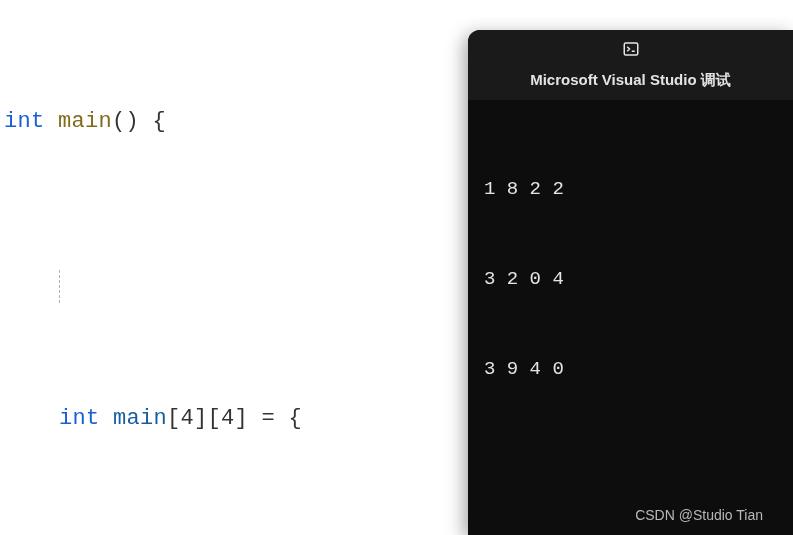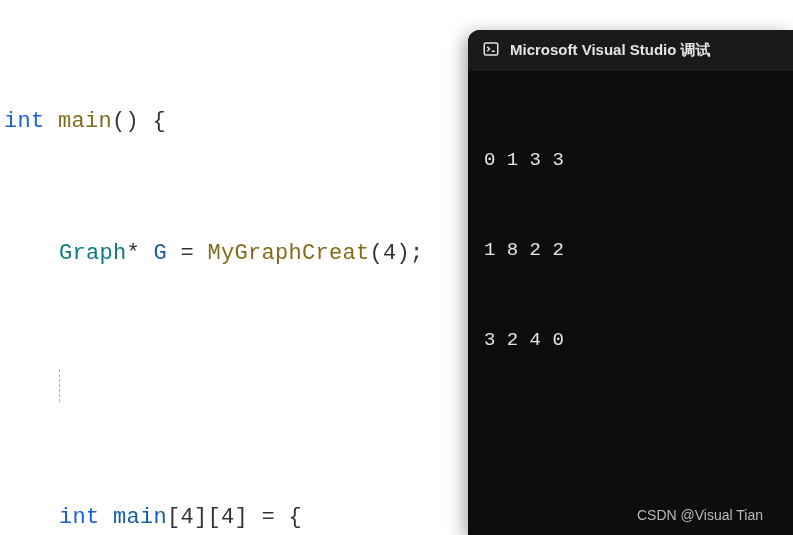--- a/index.html
+++ b/index.html
@@ -53,20 +53,21 @@
   }
   .titlebar {
     display: flex;
     align-items: center;
     gap: 10px;
     padding: 10px 14px;
     background: #1a1a1a;
     font-family: "Segoe UI", Arial, sans-serif;
     font-size: 15px;
     font-weight: 600;
+    flex-direction: column;
   }
   .titlebar svg { width: 18px; height: 18px; flex: 0 0 18px; }
   .out {
     padding: 14px 16px;
     font-size: 19px;
     line-height: 30px;
     white-space: pre;
   }
   .out .row { display: block; }
 
@@ -79,21 +80,20 @@
     color: #b9b9b9;
   }
 </style>
 </head>
 <body>
 
 <div class="editor">
 
   <span class="line"><span class="kw">int</span> <span class="fn">main</span><span class="punc">() {</span></span>
 
-  <span class="line indent1"><span class="type">Graph</span><span class="punc">* </span><span class="id">G</span><span class="punc"> = </span><span class="fn">MyGraphCreat</span><span class="punc">(4)</span><span class="punc">;</span></span>
 
   <span class="line indent1"><span class="guide" style="width:1px"></span></span>
 
   <span class="line indent1"><span class="kw">int</span> <span class="id">main</span><span class="punc">[4][4] = {</span></span>
 
   
 
   
 
   
@@ -117,24 +117,24 @@
   <div class="titlebar">
     <span>
       <svg viewBox="0 0 24 24" fill="none" stroke="#e4e4e4" stroke-width="2">
         <rect x="3" y="4" width="18" height="16" rx="2"></rect>
         <path d="M7 9l3 3-3 3M13 15h4"></path>
       </svg>
     </span>
     <span>Microsoft Visual Studio 调试</span>
   </div>
   <div class="out">
-    <span class="row">0 1 3 3</span>
     <span class="row">1 8 2 2</span>
-    <span class="row">3 2 4 0</span>
+    <span class="row">3 2 0 4</span>
+    <span class="row">3 9 4 0</span>
     
     
     
     
     
     
   </div>
-  <div class="watermark">CSDN @Visual Tian</div>
+  <div class="watermark">CSDN @Studio Tian</div>
 </div>
 
 </body></html>

